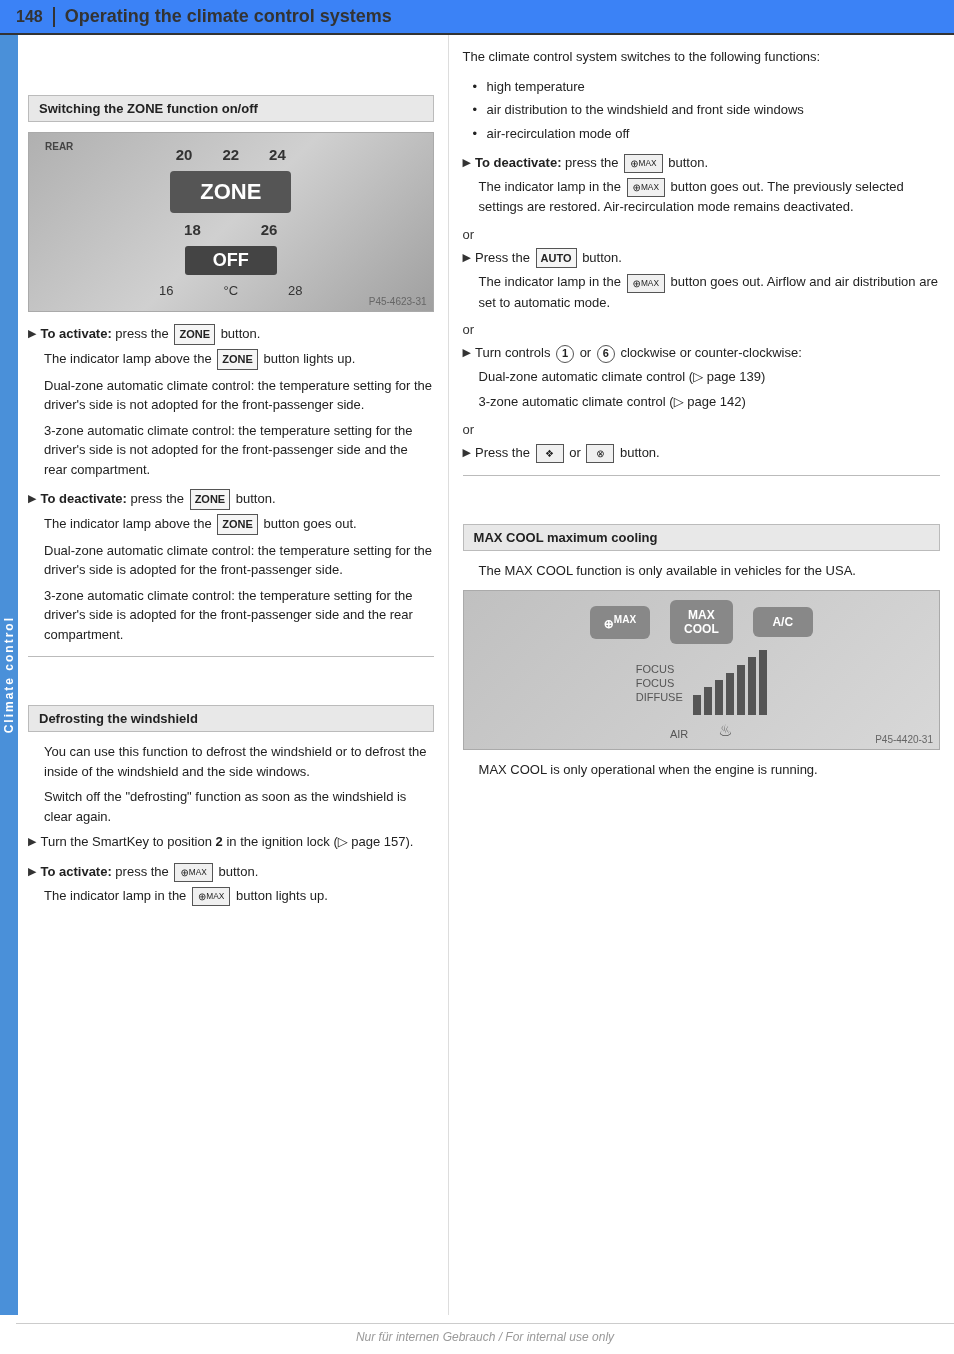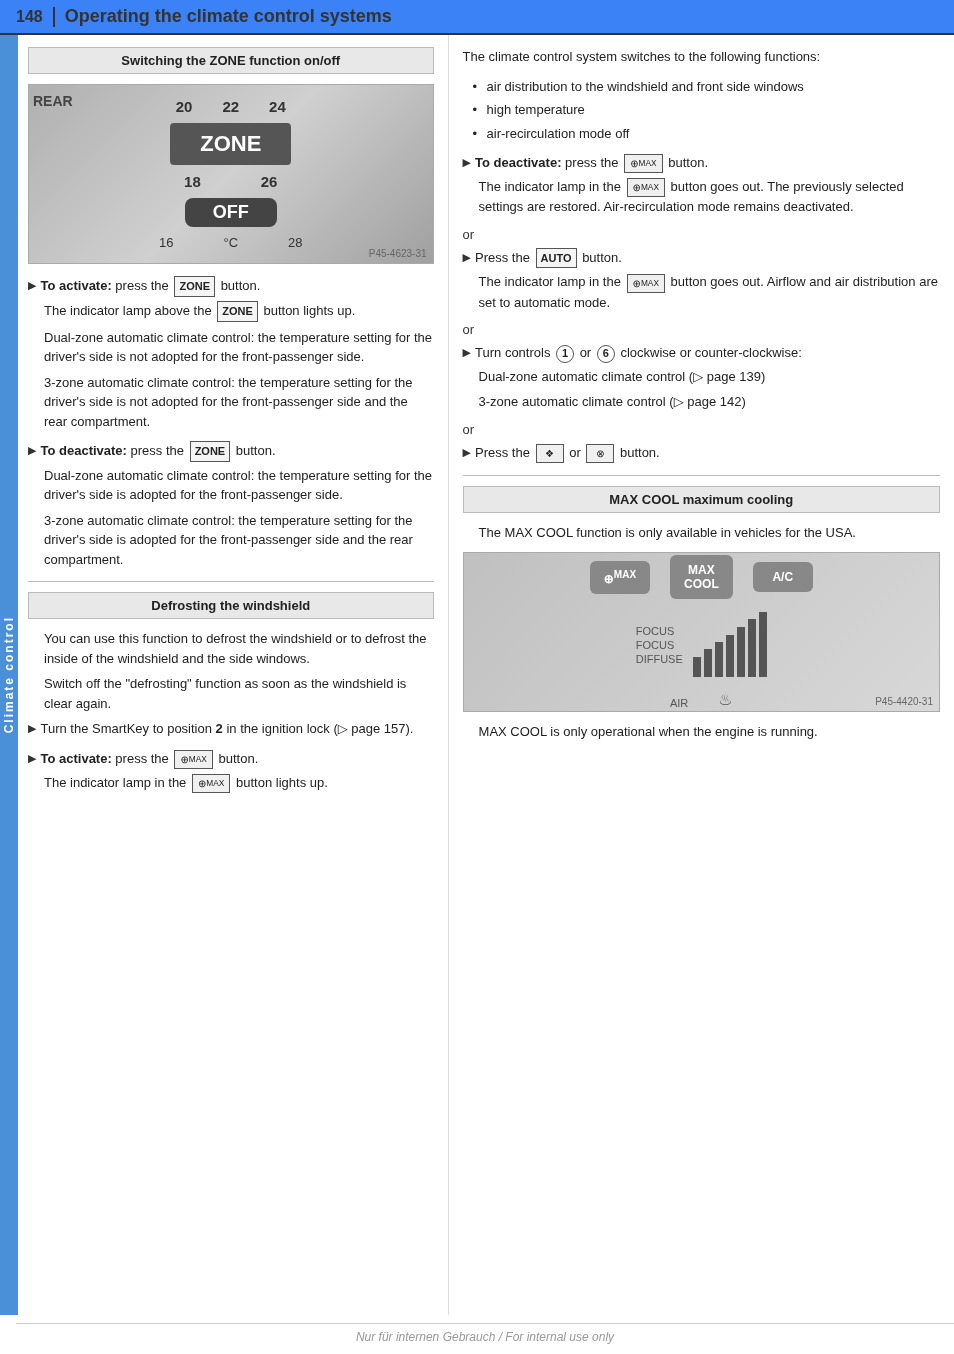--- a/index.html
+++ b/index.html
@@ -81,21 +81,22 @@
     }
 
     
     .section-box {
       background: #e8e8e8;
       border: 1px solid #bbb;
       padding: 5px 10px;
       font-weight: bold;
       font-size: 13px;
       margin-bottom: 10px;
-      text-align: center;
+      text-align: left;
+      margin-top: 48px;
     }
 
     
     .zone-image {
       width: 100%;
       height: 180px;
       background: #ccc;
       border: 1px solid #aaa;
       margin-bottom: 12px;
       display: flex;
@@ -128,40 +129,40 @@
       color: #333;
       font-size: 15px;
       font-weight: bold;
     }
     .zone-off {
       background: #444;
       color: #fff;
       font-size: 18px;
       font-weight: bold;
       padding: 4px 28px;
-      border-radius: 8px;
+      border-radius: 3px;
     }
     .zone-temp-row {
       display: flex;
       gap: 50px;
       color: #333;
       font-size: 13px;
     }
     .image-code {
       position: absolute;
       bottom: 4px;
       right: 6px;
       font-size: 10px;
       color: #666;
     }
     .image-rear {
       position: absolute;
       top: 8px;
-      left: 4px;
-      font-size: 14px;
+      left: 16px;
+      font-size: 10px;
       color: #444;
       font-weight: bold;
     }
 
     
     .instruction-block {
       margin-bottom: 10px;
       line-height: 1.5;
     }
     .arrow-item {
@@ -239,21 +240,21 @@
       width: 100%;
       height: 160px;
       background: linear-gradient(135deg, #c0c0c0, #d8d8d8);
       border: 1px solid #aaa;
       margin: 10px 0;
       display: flex;
       align-items: center;
       justify-content: center;
       position: relative;
       flex-direction: column;
-      gap: 13px;
+      gap: 6px;
     }
     .max-cool-row {
       display: flex;
       gap: 20px;
       align-items: center;
     }
     .max-cool-btn {
       background: #888;
       color: #fff;
       border-radius: 6px;
@@ -366,20 +367,23 @@
           3-zone automatic climate control: the temperature setting for the driver's side is not adopted for the front-passenger side and the rear compartment.
         </div>
       </div>
 
       <div class="instruction-block">
         <div class="arrow-item">
           <span class="arrow">▶</span>
           <span><span class="bold-label">To deactivate:</span> press the <span class="inline-btn">ZONE</span> button.</span>
         </div>
         <div class="sub-text">
+          The indicator lamp above the <span class="inline-btn">ZONE</span> button goes out.
+        </div>
+        <div class="sub-text">
           Dual-zone automatic climate control: the temperature setting for the driver's side is adopted for the front-passenger side.
         </div>
         <div class="sub-text">
           3-zone automatic climate control: the temperature setting for the driver's side is adopted for the front-passenger side and the rear compartment.
         </div>
       </div>
 
       <div class="section-divider"></div>
 
       <div class="section-box">Defrosting the windshield</div>
@@ -409,22 +413,22 @@
 
     </div>
 
     <div class="right-column">
 
       <div class="instruction-block">
         <span>The climate control system switches to the following functions:</span>
       </div>
 
       <ul class="bullet-list">
+        <li>high temperature</li>
         <li>air distribution to the windshield and front side windows</li>
-        <li>high temperature</li>
         <li>air-recirculation mode off</li>
       </ul>
 
       <div class="instruction-block">
         <div class="arrow-item">
           <span class="arrow">▶</span>
           <span><span class="bold-label">To deactivate:</span> press the <span class="small-icon-btn">⊕<sup>MAX</sup></span> button.</span>
         </div>
         <div class="sub-text">
           The indicator lamp in the <span class="small-icon-btn">⊕<sup>MAX</sup></span> button goes out. The previously selected settings are restored. Air-recirculation mode remains deactivated.

